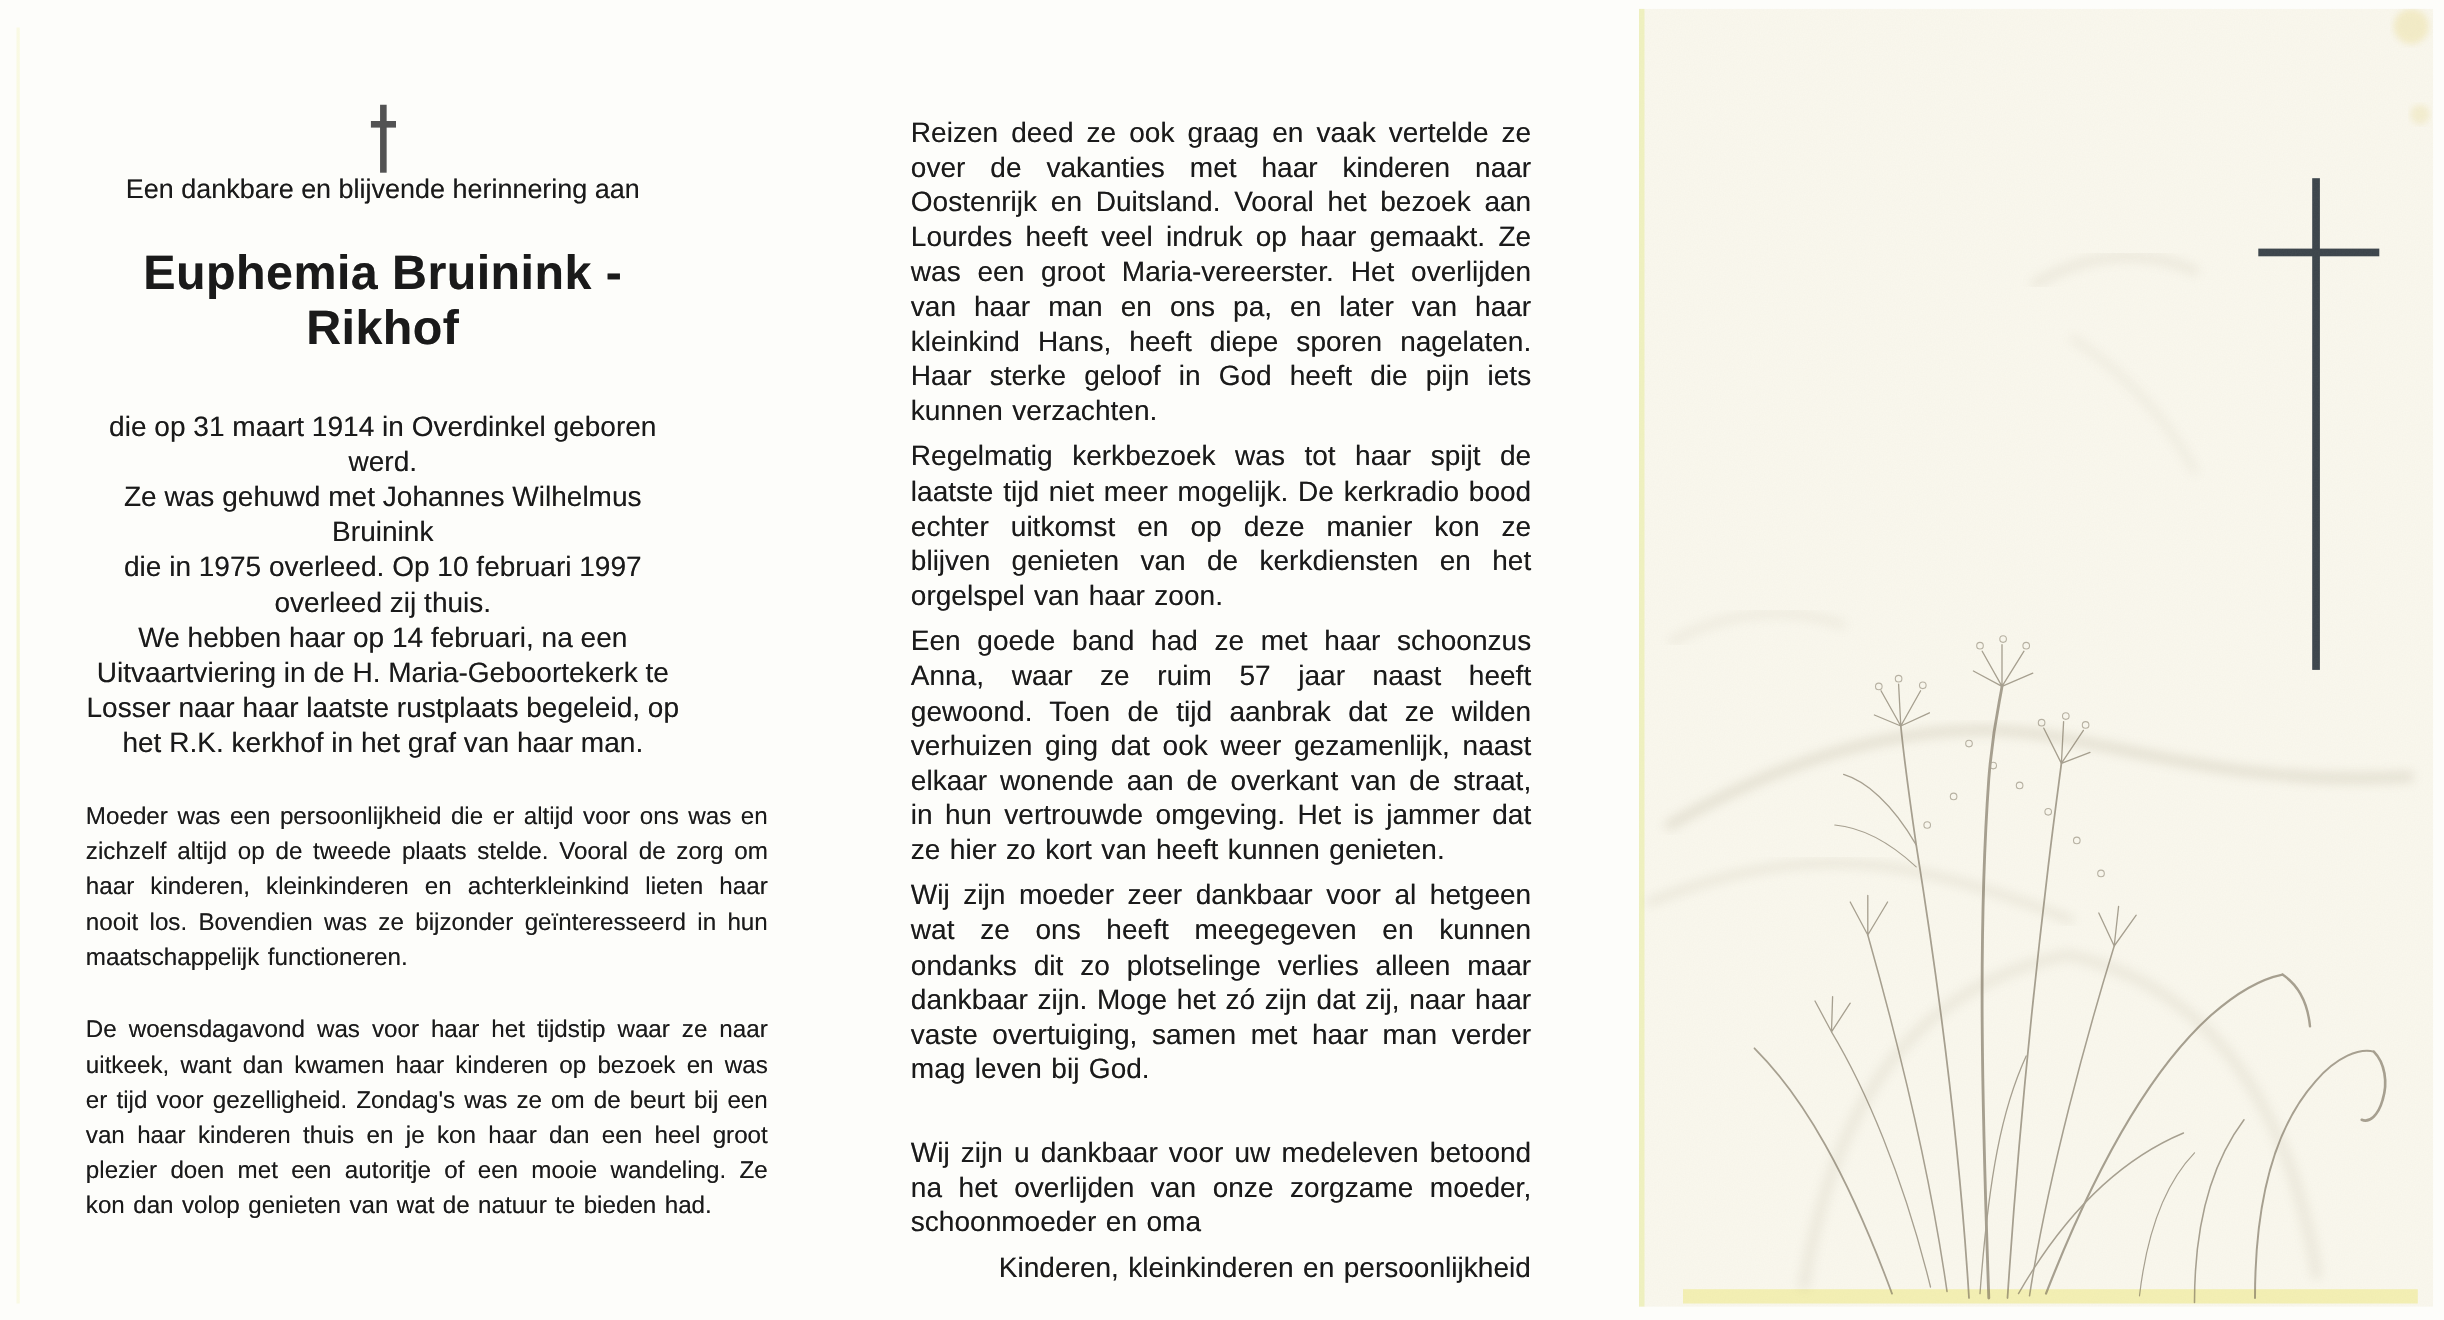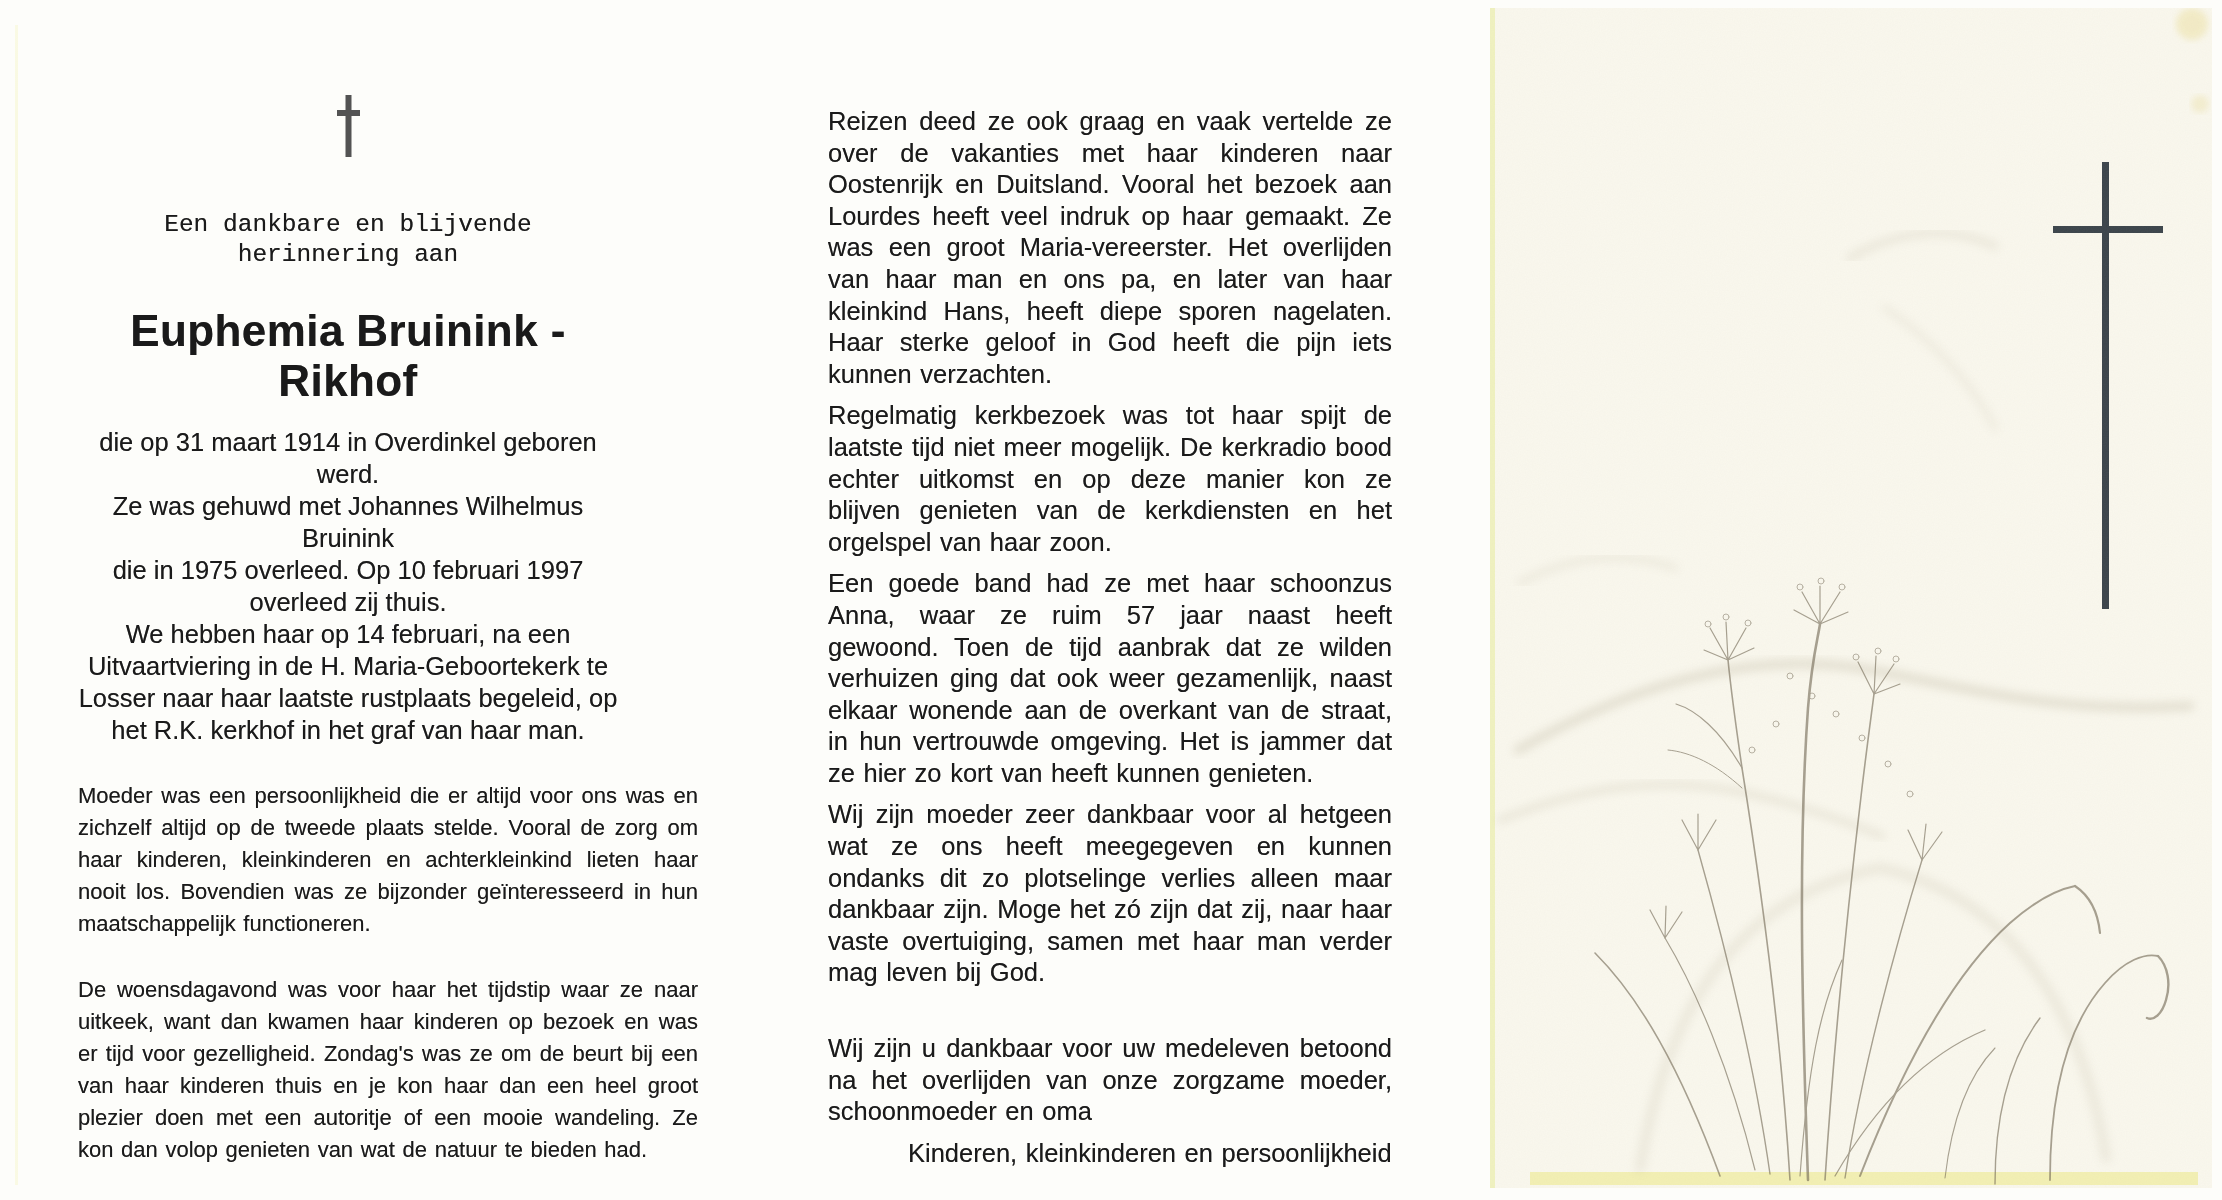--- a/index.html
+++ b/index.html
@@ -11,23 +11,23 @@
   }
   
   .edge-line-left{
     position:absolute;left:15px;top:25px;width:3px;height:1160px;
     background:linear-gradient(#f7f7d2,#eef0b4,#f7f7d2);opacity:.55;
   }
   
   .left-col{position:absolute;left:78px;top:0;width:620px;}
   .header-block{width:540px;text-align:center;}
   .small-cross{display:block;margin:95px auto 0 auto;}
-  .memorial-line{margin-top:52px;font-size:24.5px;line-height:30px;font-family:Liberation Mono, monospace;}
+  .memorial-line{font-size:24.5px;line-height:30px;}
   .deceased-name{margin-top:36px;font-size:44px;font-weight:700;letter-spacing:.4px;}
-  .intro-block{margin-top:20px;font-size:25.5px;line-height:32px;white-space:pre-line;}
+  .intro-block{margin-top:48px;font-size:25.5px;line-height:32px;white-space:pre-line;}
   .body-para{margin:34px 0 0 0;font-size:22px;line-height:32px;
     text-align:justify;word-spacing:1.5px;}
   
   .mid-col{position:absolute;left:818px;top:96px;width:584px;
     font-size:25.5px;line-height:31.6px;word-spacing:1.5px;}
   .mid-col p{margin:10px;text-align:justify;}
   .ack-para{margin-top:44px !important;}
   .signature-line{margin-top:0;text-indent:80px;text-align:left !important;}
   
   .right-page{position:absolute;left:1490px;top:8px;width:722px;height:1180px;}

